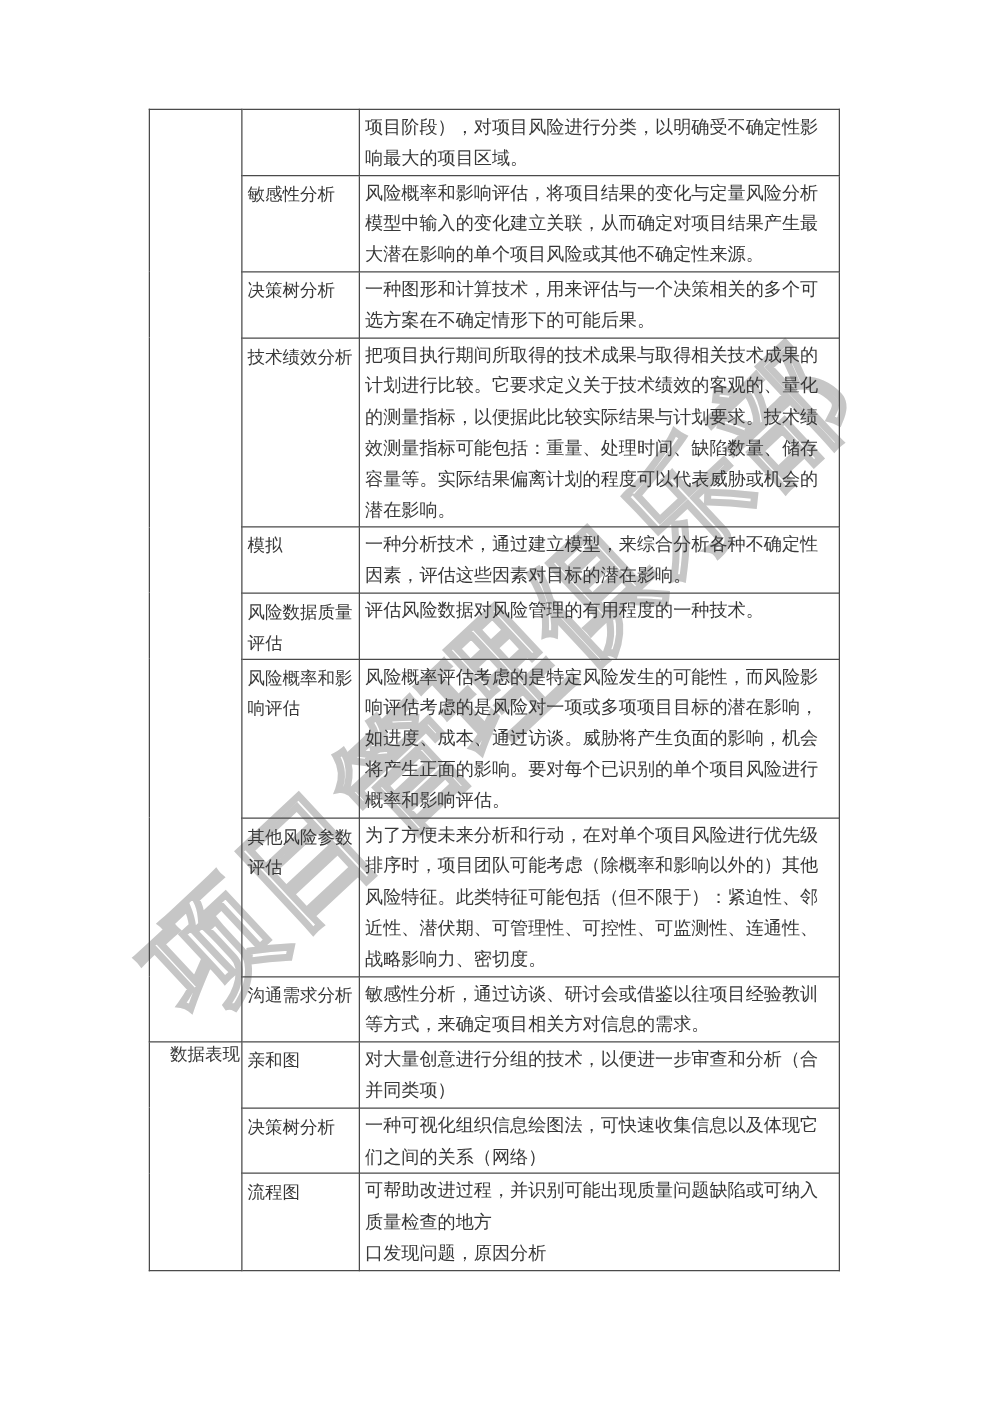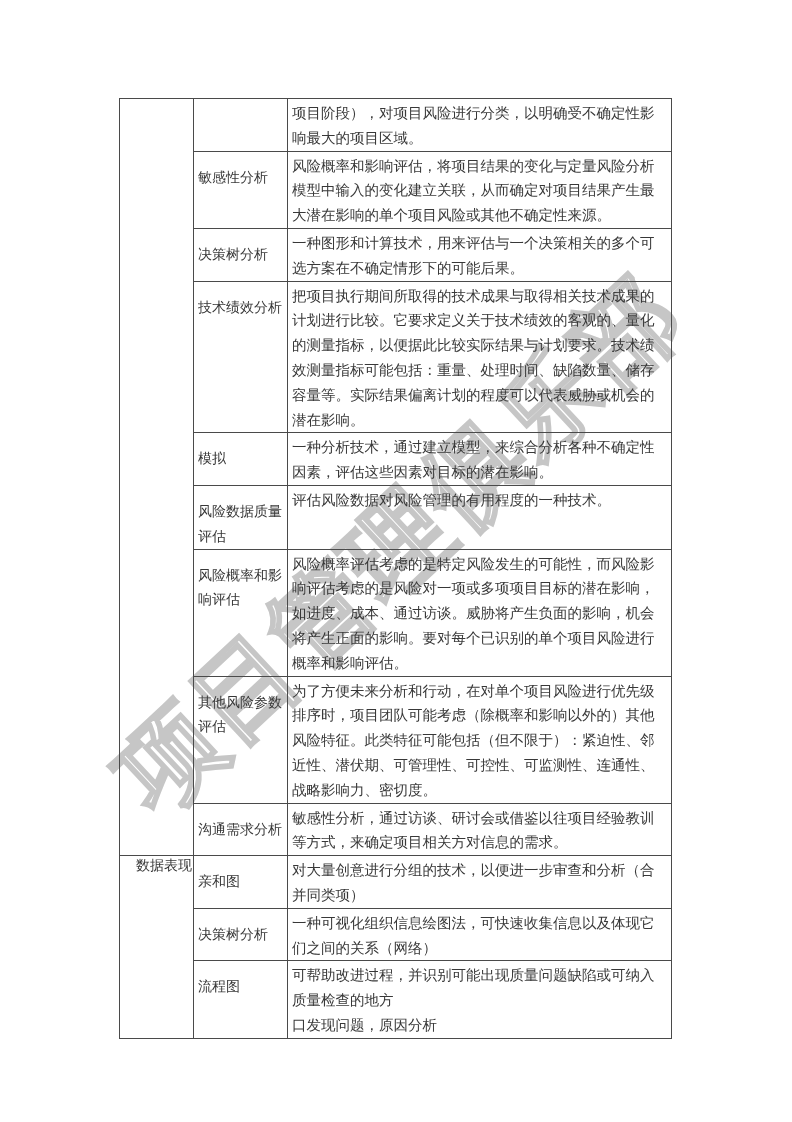--- a/index.html
+++ b/index.html
@@ -29,38 +29,38 @@
     color: transparent;
     -webkit-text-stroke: 2.5px #c6c6c6;
     pointer-events: none;
   }
   @supports not ((-webkit-text-stroke: 2px #000)) {
     .watermark { color: #dadada; }
   }
   table.glossary {
     position: absolute;
     left: 119px;
-    top: 98px;
+    top: 87px;
     width: 552px;
     border-collapse: collapse;
     table-layout: fixed;
     z-index: 1;
     background: transparent;
   }
   table.glossary td {
     border: 1px solid #4a4a4a;
     vertical-align: top;
     color: #383838;
     background: transparent;
     overflow: hidden;
   }
   td.term {
     font-size: 14px;
     line-height: 24.8px;
-    padding: 13px 3px 0 4px;
+    padding: 2px 3px 0 4px;
     word-break: break-all;
   }
   td.desc {
     font-size: 14.5px;
     line-height: 24.8px;
     padding: 2px 6px 0 4px;
     white-space: pre-line;
     word-break: break-all;
   }
   td.cat {

